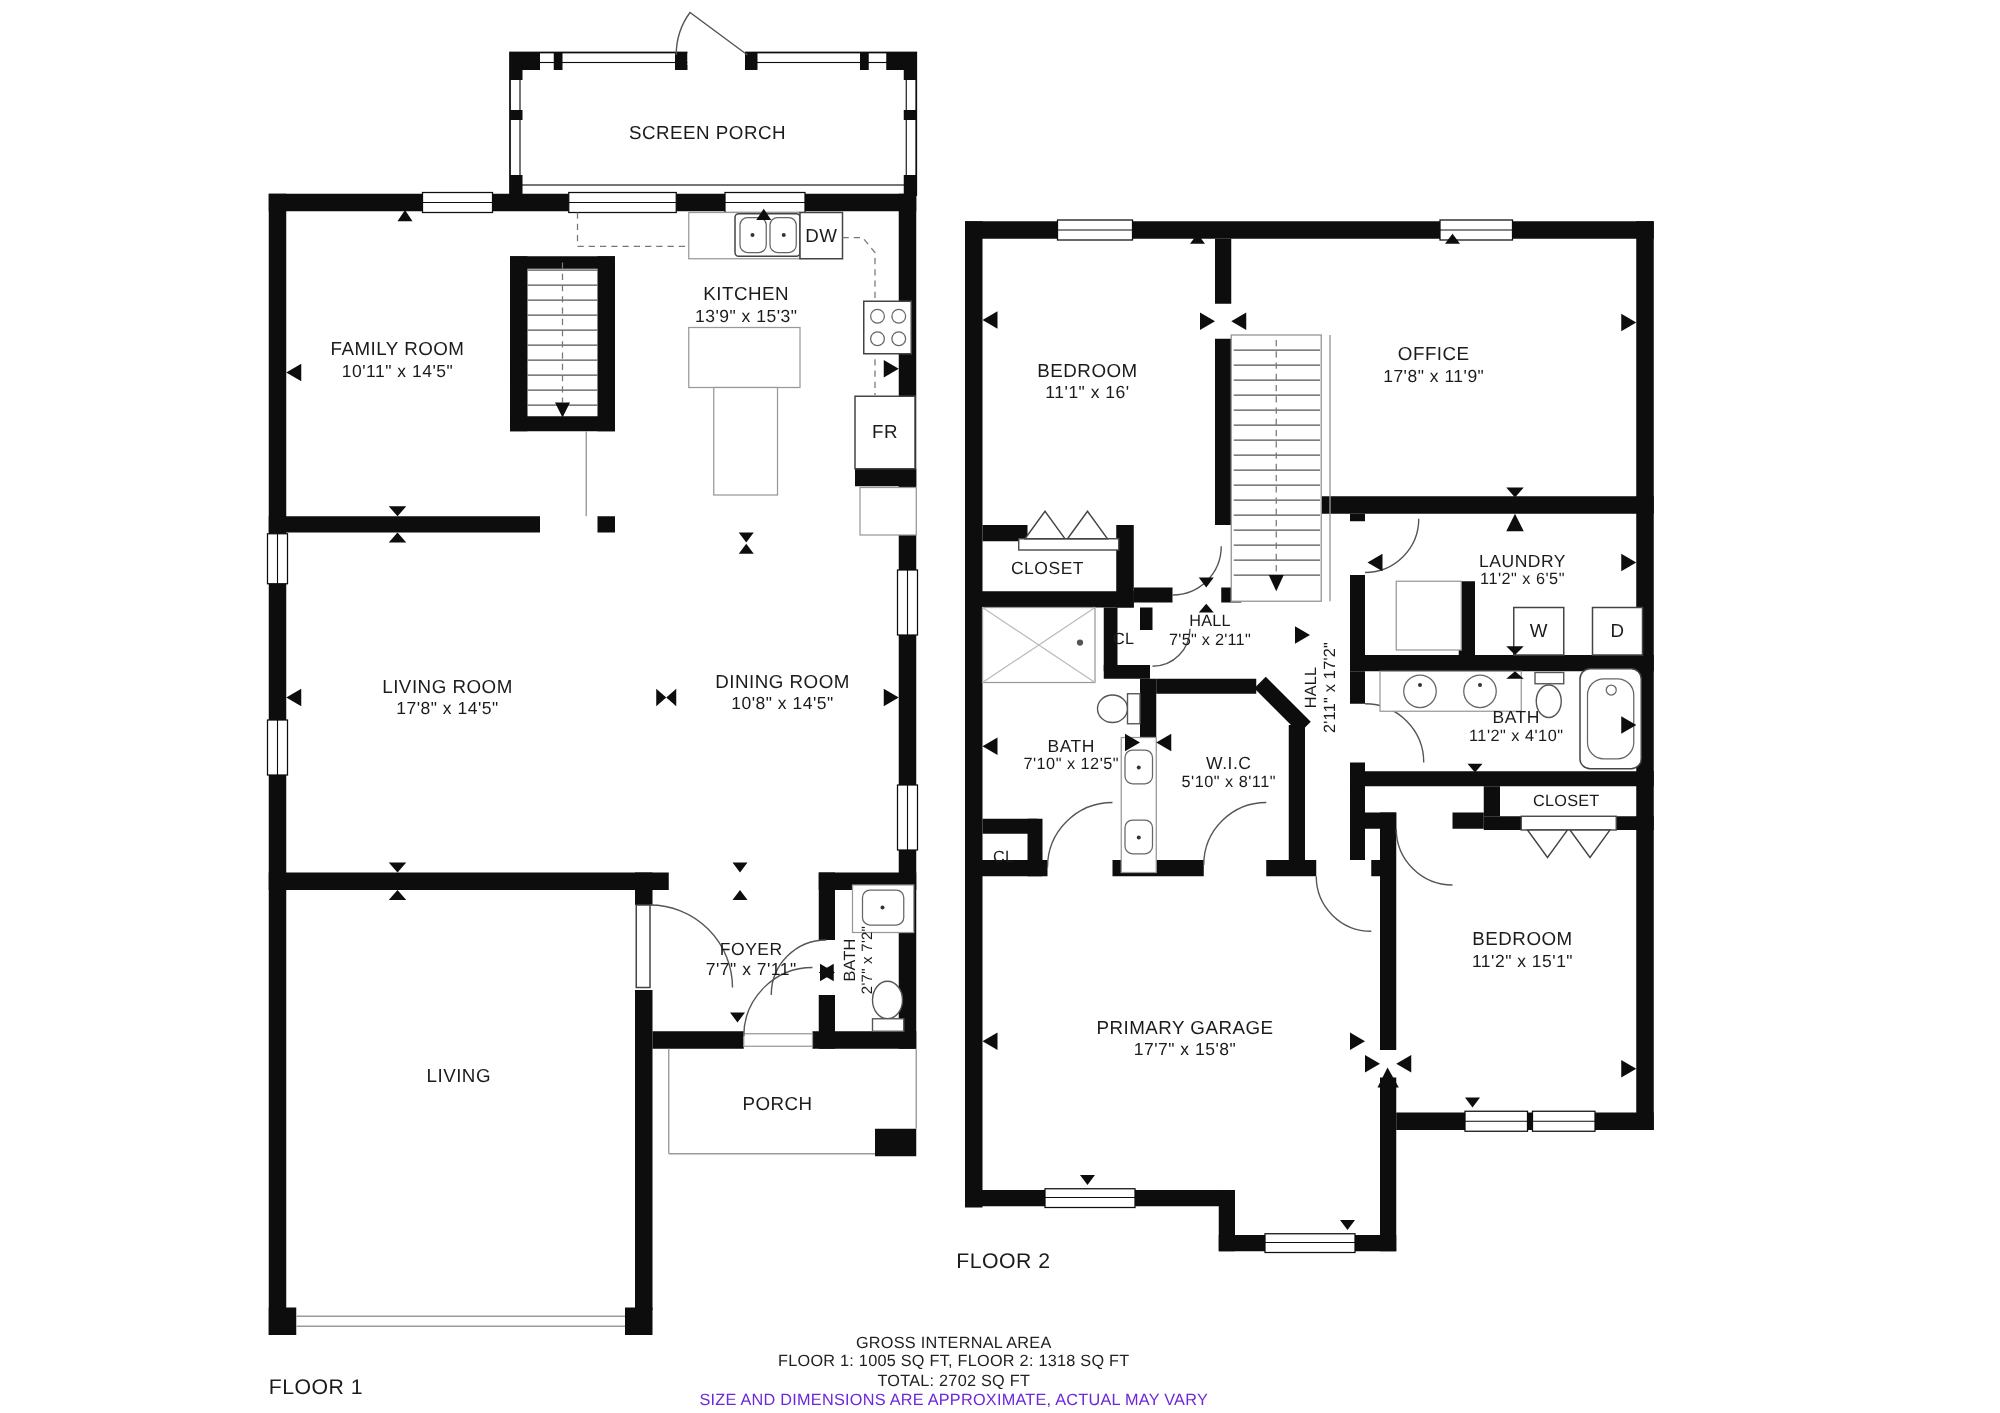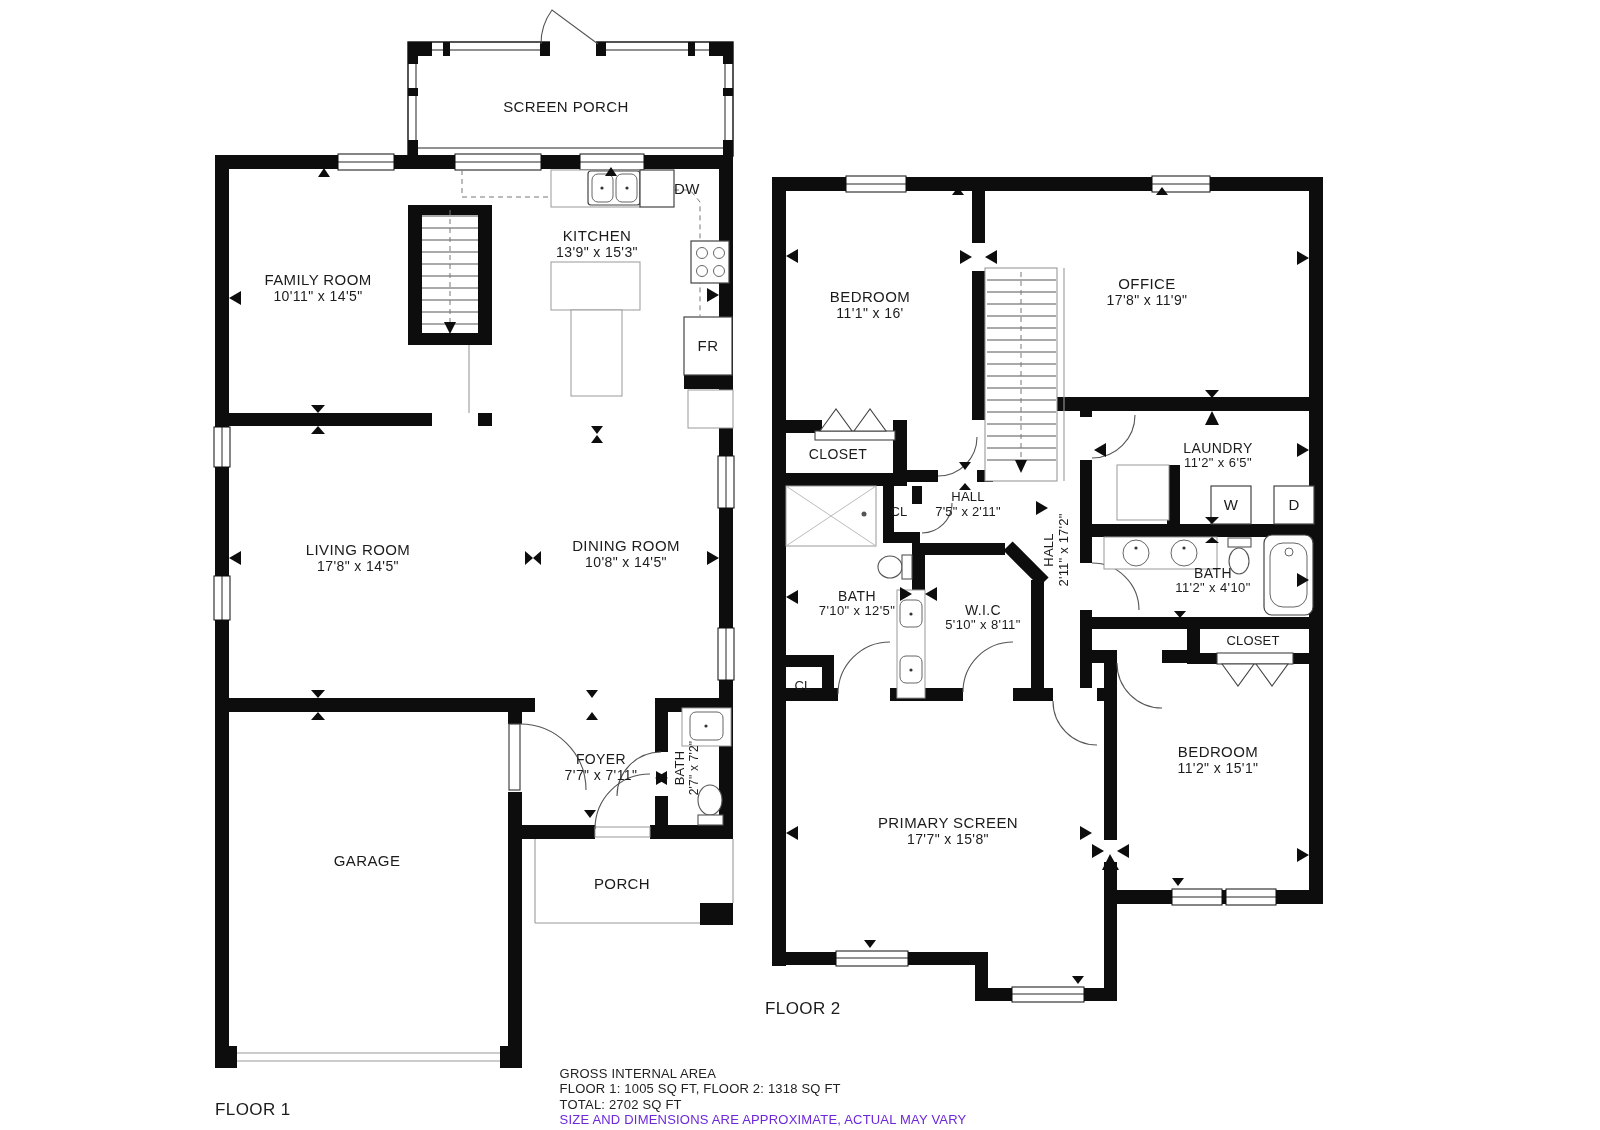--- a/index.html
+++ b/index.html
@@ -7,21 +7,21 @@
         font-family:"Liberation Sans", sans-serif;}
   .plan svg{position:absolute;left:0;top:0;}
   .lbl{position:absolute;transform:translate(-50%,-50%);text-align:center;white-space:nowrap;
        color:#1b1b1b;font-size:15px;letter-spacing:.4px;line-height:1.15;}
   .lbl .dims{display:block;font-size:14px;}
   .lbl.sm{font-size:13px;letter-spacing:.2px;}
   .lbl.md{font-size:14px;}
   .lbl.rot{transform:translate(-50%,-50%) rotate(-90deg);}
   .floor-tag{position:absolute;font-size:17px;color:#1b1b1b;letter-spacing:.4px;margin-top:24px;}
   .footer{position:absolute;left:763px;top:1066px;transform:translateX(-50%);
-          font-size:13px;color:#222;line-height:1.18;letter-spacing:.2px;}
+          text-align:center;font-size:13px;color:#222;line-height:1.18;letter-spacing:.2px;}
   .footer .muted{color:#6d28d9;}
   .watermark{position:absolute;left:1502px;top:546px;font-size:19px;font-weight:bold;
              color:#e4e4e4;letter-spacing:.5px;}
   
   .wall{fill:#0d0d0d;}
   .win{fill:#fff;stroke:#0d0d0d;stroke-width:1;}
   .wline{stroke:#0d0d0d;stroke-width:.9;}
   .thin2{fill:none;stroke:#9a9a9a;stroke-width:1.1;}
   .fix{fill:#fff;stroke:#444;stroke-width:1.2;}
   .fixg{fill:#fff;stroke:#999;stroke-width:1;}
@@ -396,21 +396,21 @@
     <span>SCREEN PORCH</span>
   </div>
   <div class="lbl" style="left:318px;top:288px">
     <span>FAMILY ROOM</span>
     <span class="dims">10'11" x 14'5"</span>
   </div>
   <div class="lbl" style="left:597px;top:244px">
     <span>KITCHEN</span>
     <span class="dims">13'9" x 15'3"</span>
   </div>
-  <div class="lbl" style="left:687px;top:189px">
+  <div class="lbl" style="left:657px;top:189px">
     <span>DW</span>
   </div>
   <div class="lbl" style="left:708px;top:346px">
     <span>FR</span>
   </div>
   <div class="lbl" style="left:358px;top:558px">
     <span>LIVING ROOM</span>
     <span class="dims">17'8" x 14'5"</span>
   </div>
   <div class="lbl" style="left:626px;top:554px">
@@ -419,21 +419,21 @@
   </div>
   <div class="lbl md" style="left:601px;top:767px">
     <span>FOYER</span>
     <span class="dims">7'7" x 7'11"</span>
   </div>
   <div class="lbl sm rot" style="left:687px;top:768px">
     <span>BATH</span>
     <span class="dims" style="font-size:12px">2'7" x 7'2"</span>
   </div>
   <div class="lbl" style="left:367px;top:861px">
-    <span>GARAGE</span>
+    <span>LIVING</span>
   </div>
   <div class="lbl" style="left:622px;top:884px">
     <span>PORCH</span>
   </div>
   <div class="floor-tag" style="left:215px;top:1076px">FLOOR 1</div>
 
   <div class="lbl" style="left:870px;top:305px">
     <span>BEDROOM</span>
     <span class="dims">11'1" x 16'</span>
   </div>
@@ -477,21 +477,21 @@
     <span class="dims" style="font-size:13px">5'10" x 8'11"</span>
   </div>
   <div class="lbl sm" style="left:803px;top:686px">
     <span>CL</span>
   </div>
   <div class="lbl sm rot" style="left:1057px;top:550px">
     <span>HALL</span>
     <span class="dims" style="font-size:13px">2'11" x 17'2"</span>
   </div>
   <div class="lbl" style="left:948px;top:831px">
-    <span>PRIMARY SCREEN</span>
+    <span>PRIMARY GARAGE</span>
     <span class="dims">17'7" x 15'8"</span>
   </div>
   <div class="lbl" style="left:1218px;top:760px">
     <span>BEDROOM</span>
     <span class="dims">11'2" x 15'1"</span>
   </div>
   <div class="floor-tag" style="left:765px;top:975px">FLOOR 2</div>
 
   <div class="footer">
     <div>GROSS INTERNAL AREA</div>

